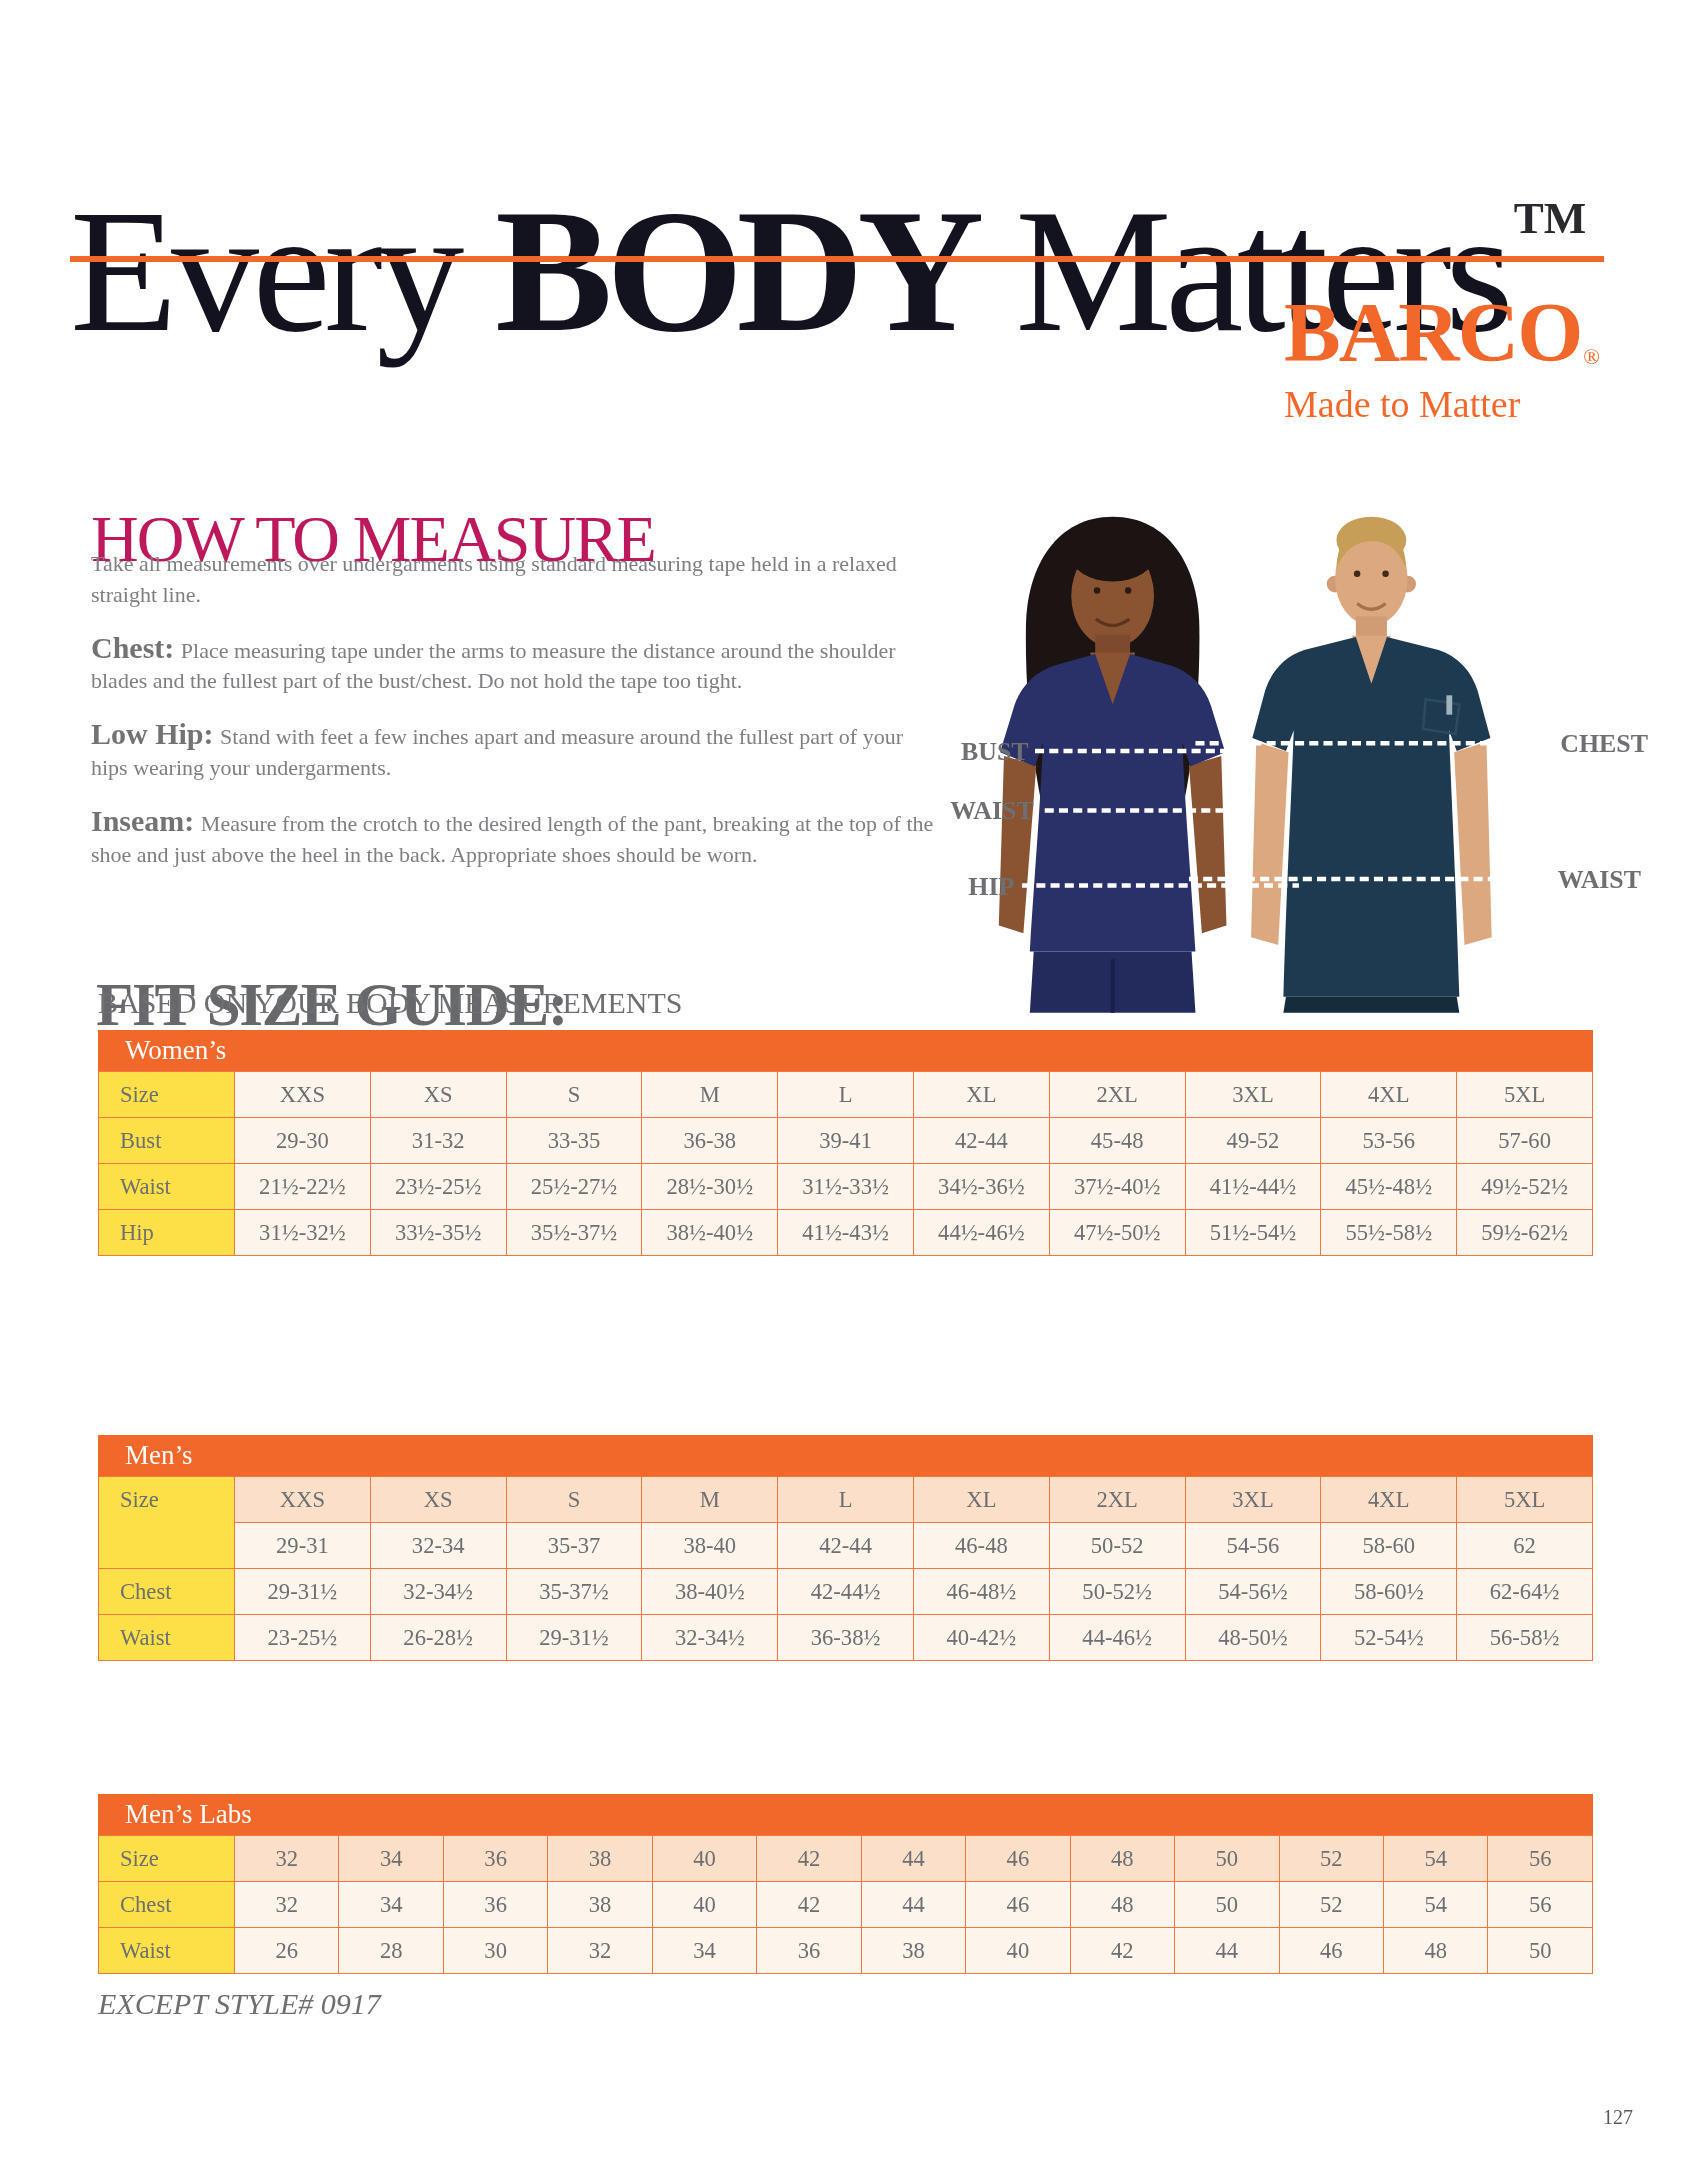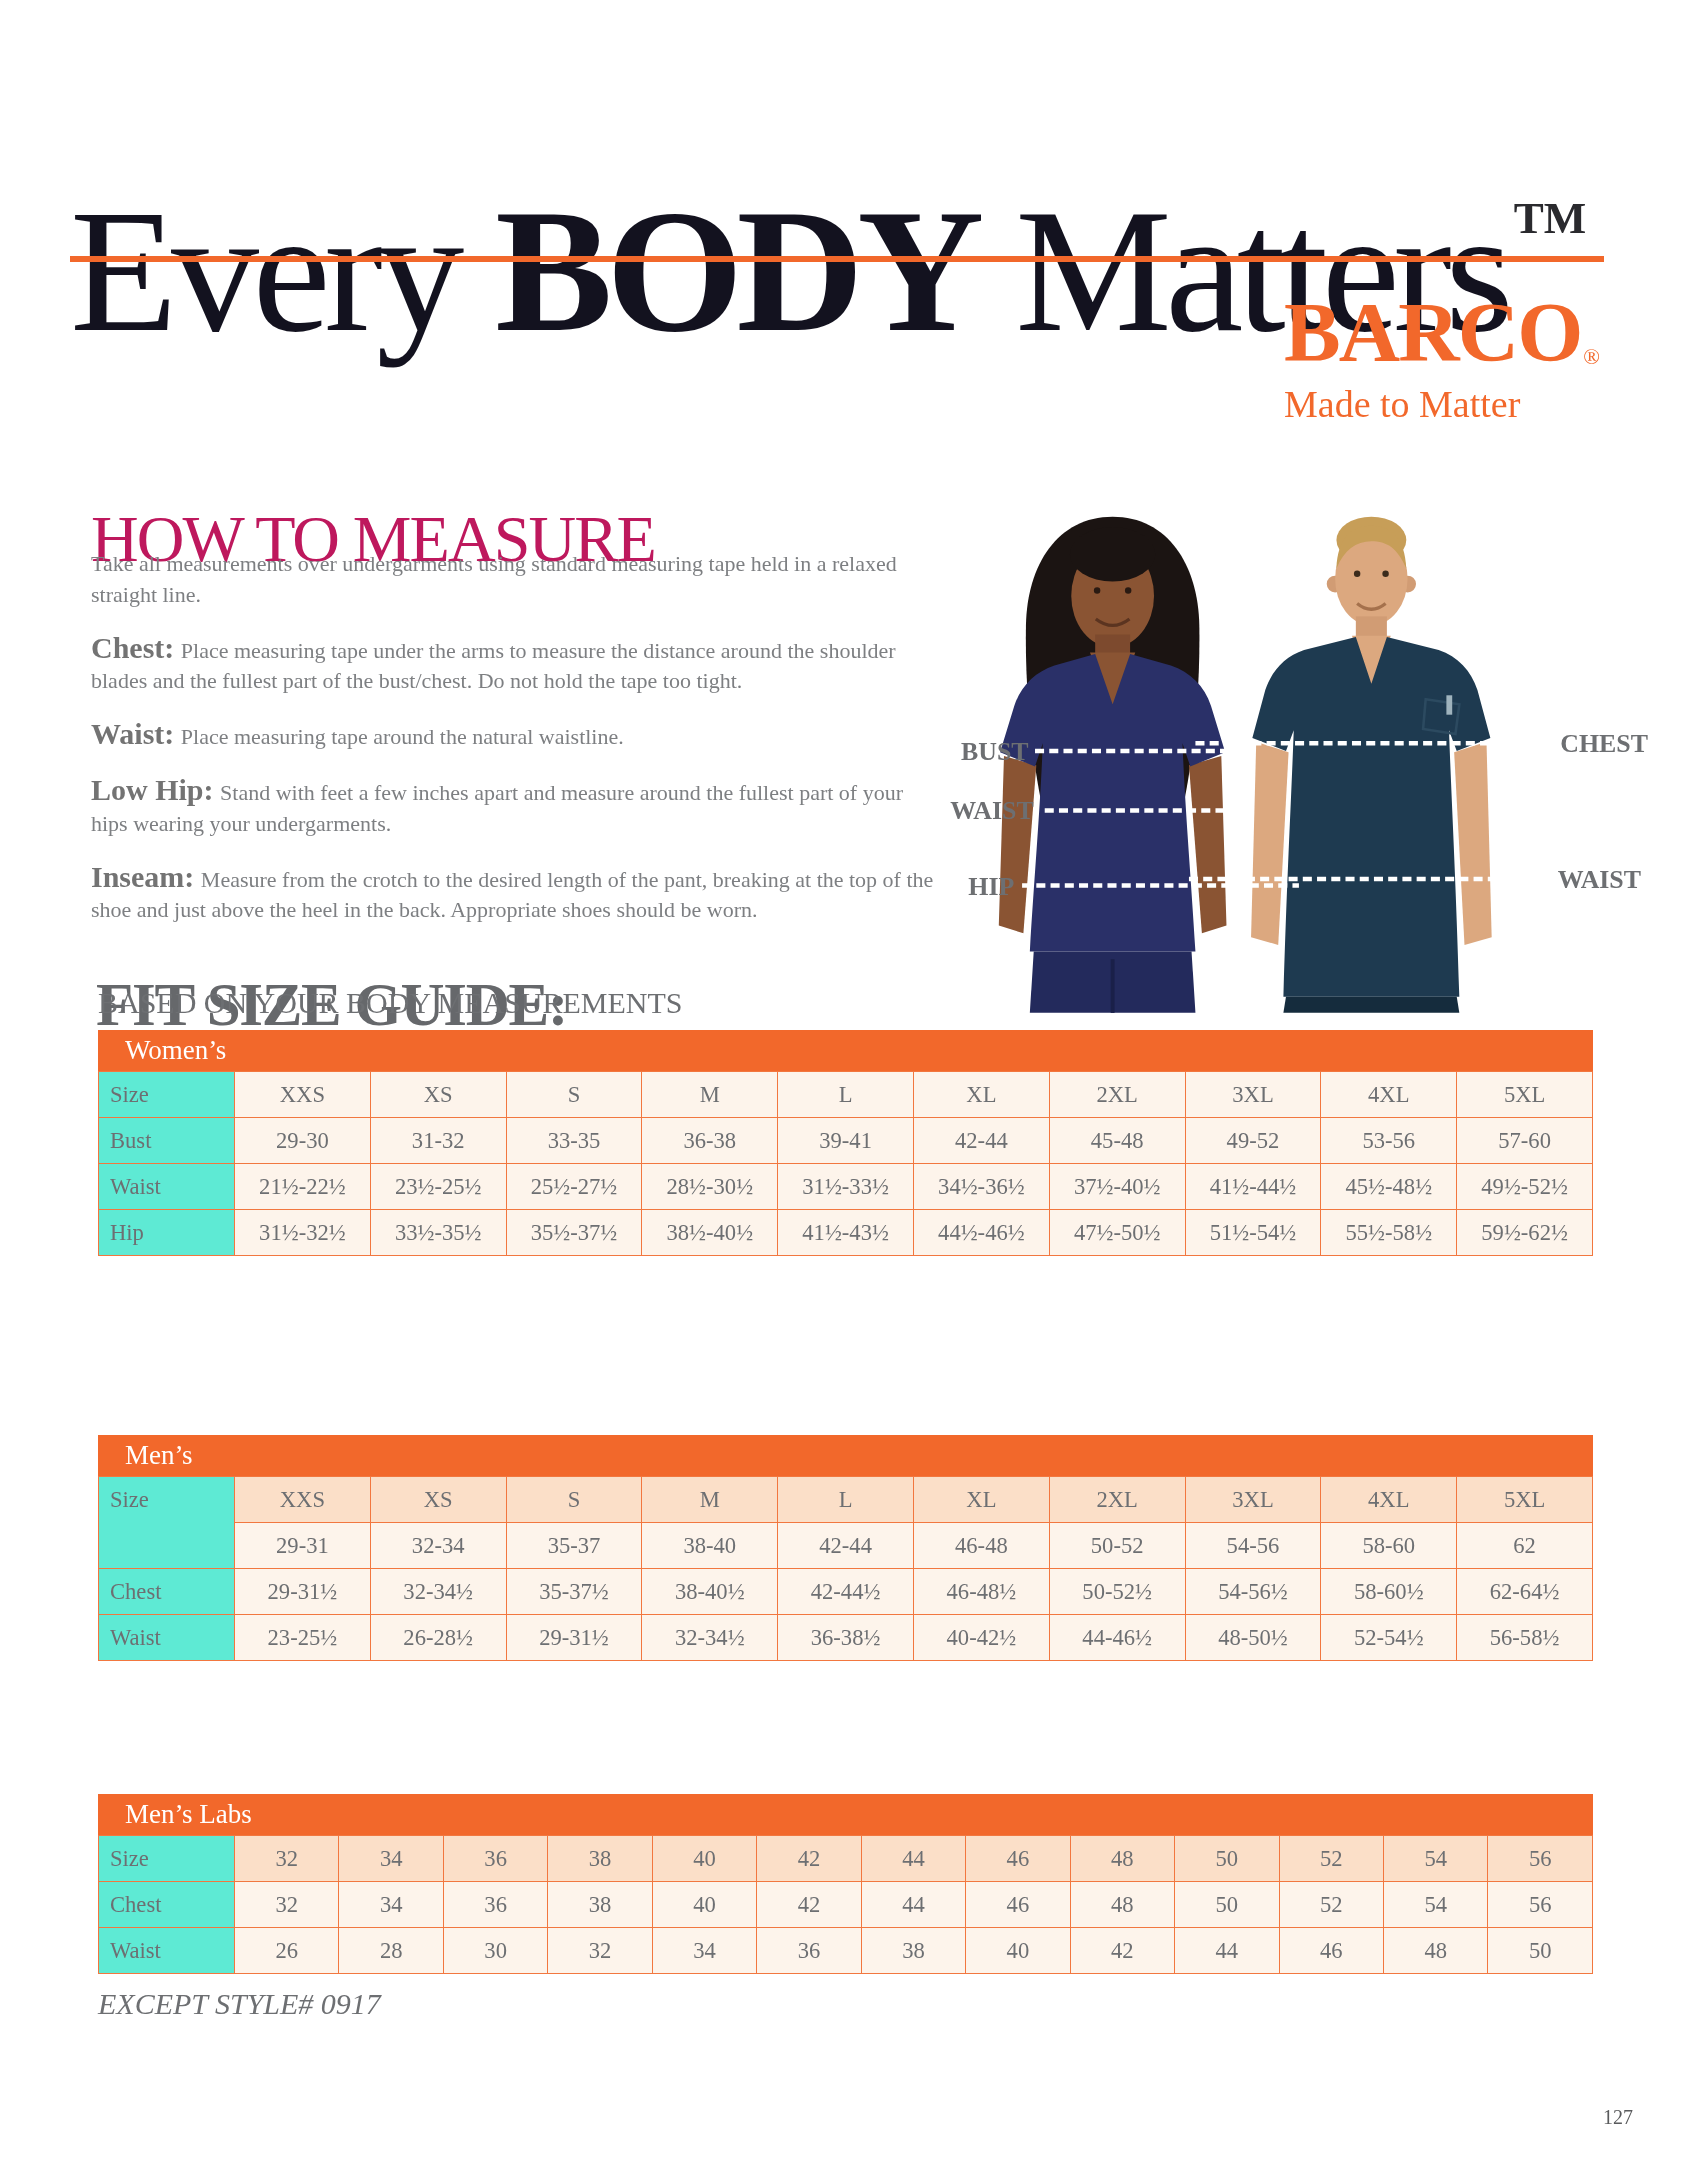--- a/index.html
+++ b/index.html
@@ -28,21 +28,21 @@
   
   .fsg-heading{position:absolute;left:96px;top:919px;font-size:61px;font-weight:700;letter-spacing:-1.3px;color:#66686B;}
   .fsg-sub{position:absolute;left:98px;top:986px;font-size:30px;color:#6d6f72;font-weight:400;}
   
   .size-table{position:absolute;left:98px;width:1495px;}
   .size-table .bar{height:41px;background:#F2682B;display:flex;align-items:center;padding-left:27px;box-sizing:border-box;}
   .size-table .bar span{color:#ffffff;font-size:27px;font-weight:400;}
   .size-table table{border-collapse:collapse;table-layout:fixed;width:1495px;}
   .size-table td{border:1.3px solid #F2773F;height:45px;font-size:22.6px;color:#6d6f72;
     text-align:center;background:#FDF4EB;padding:0;overflow:hidden;}
-  .size-table td.lbl,.size-table td.corner{width:136px;text-align:left;padding-left:11px;background:#5eead4;box-sizing:border-box;}
+  .size-table td.lbl,.size-table td.corner{width:136px;text-align:left;padding-left:21px;background:#fde047;box-sizing:border-box;}
   .size-table td.hdr{background:#FBDFC8;}
   .size-table td.span-lbl{vertical-align:top;padding-top:10.4px;}
   
   .footnote{position:absolute;left:98px;top:1987px;font-size:30px;font-style:italic;color:#6d6f72;}
   .page-number{position:absolute;left:1603px;top:2106px;font-size:20px;color:#595a5c;}
 </style>
 </head>
 <body>
 
 <div class="page">
@@ -54,21 +54,20 @@
   <div class="brand">
     <div class="logo"><span>BARCO</span><span class="reg">®</span></div>
     <div class="tagline">Made to Matter</div>
   </div>
 
   <h2 class="htm-heading">HOW TO MEASURE</h2>
 
   <div class="htm-copy">
     <p>Take all measurements over undergarments using standard measuring tape held in a relaxed straight line.</p>
     <p><span class="term">Chest:</span><span>Place measuring tape under the arms to measure the distance around the shoulder blades and the fullest part of the bust/chest. Do not hold the tape too tight.</span></p>
-    <p><span class="term">Waist:</span><span>Place measuring tape around the natural waistline.</span></p>
     <p><span class="term">Low Hip:</span><span>Stand with feet a few inches apart and measure around the fullest part of your hips wearing your undergarments.</span></p>
     <p><span class="term">Inseam:</span><span>Measure from the crotch to the desired length of the pant, breaking at the top of the shoe and just above the heel in the back. Appropriate shoes should be worn.</span></p>
   </div>
 
   <svg class="models" viewBox="0 0 1175 785">
 
     <g>
       <path d="M270 18 C185 18 138 92 136 185 C134 300 148 420 170 505 L370 505 C392 420 406 300 404 185 C402 92 355 18 270 18 Z" fill="#1b1412"></path>
       <ellipse cx="270" cy="140" rx="64" ry="80" fill="#8a5433"></ellipse>
       <ellipse cx="270" cy="76" rx="66" ry="42" fill="#1b1412"></ellipse>

